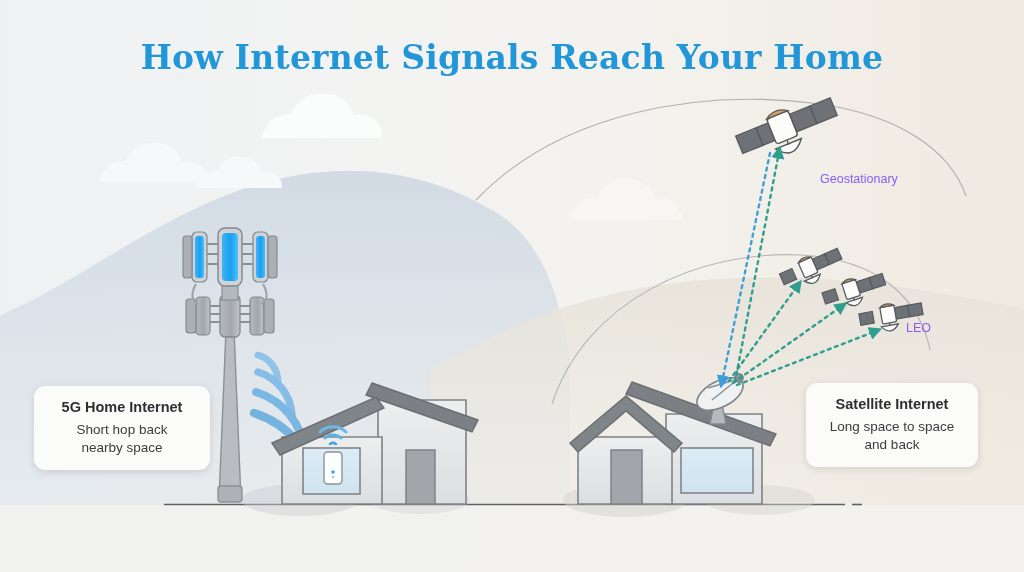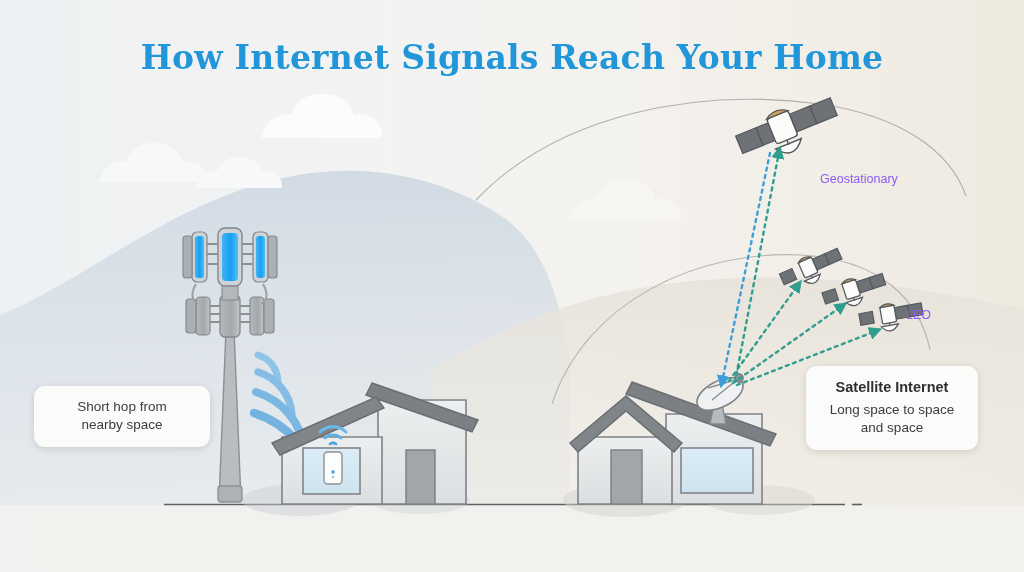--- a/index.html
+++ b/index.html
@@ -58,31 +58,31 @@
     color: #3c3c40;
     line-height: 1.35;
   }
   #card-5g {
     left: 34px;
     top: 386px;
     width: 176px;
   }
   #card-sat {
     left: 806px;
-    top: 366px;
+    top: 383px;
     width: 172px;
   }
   .orbit-label {
     position: absolute;
     font-size: 12.5px;
     color: #8b5cf6;
     white-space: nowrap;
   }
   #label-geo { left: 820px; top: 172px; }
-  #label-leo { left: 906px; top: 308px; }
+  #label-leo { left: 906px; top: 321px; }
 </style>
 </head>
 <body>
 
 <div id="stage">
 
   <svg id="bg-svg" viewBox="0 0 1024 572">
     <defs>
       <linearGradient id="skyGrad" x1="0" y1="0" x2="1" y2="0">
         <stop offset="0%" stop-color="#eef1f3"></stop>
@@ -302,27 +302,28 @@
     <line x1="733" y1="383" x2="842" y2="306" stroke="#2f9e8f" stroke-width="2.4" stroke-dasharray="3 4.5" stroke-linecap="round" marker-end="url(#arrowTeal)"></line>
     <line x1="737" y1="385" x2="876" y2="331" stroke="#2f9e8f" stroke-width="2.4" stroke-dasharray="3 4.5" stroke-linecap="round" marker-end="url(#arrowTeal)"></line>
   </svg>
 
   <div id="title">How Internet Signals Reach Your Home</div>
 
   <div class="orbit-label" id="label-geo">Geostationary</div>
   <div class="orbit-label" id="label-leo">LEO</div>
 
   <div class="card" id="card-5g">
+    <div class="card-title">5G Home Internet</div>
     <div class="card-sub">
-      <span>Short hop from</span><br>
+      <span>Short hop back</span><br>
       <span>nearby space</span>
     </div>
   </div>
 
   <div class="card" id="card-sat">
     <div class="card-title">Satellite Internet</div>
     <div class="card-sub">
       <span>Long space to space</span><br>
-      <span>and space</span>
+      <span>and back</span>
     </div>
   </div>
 
 </div>
 
 </body></html>

